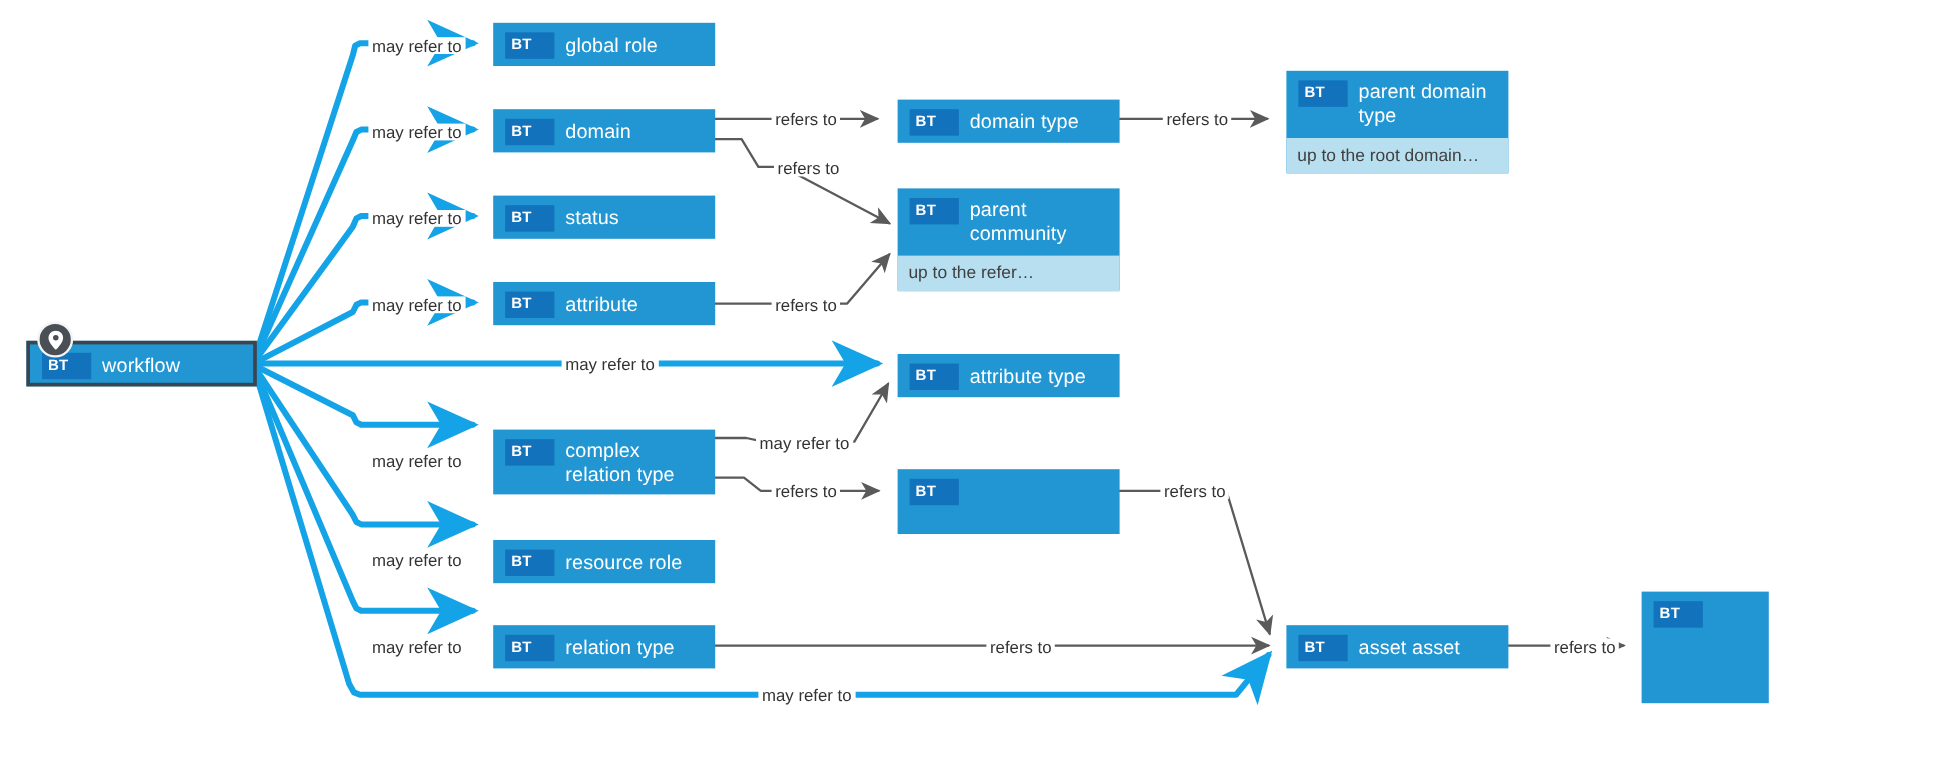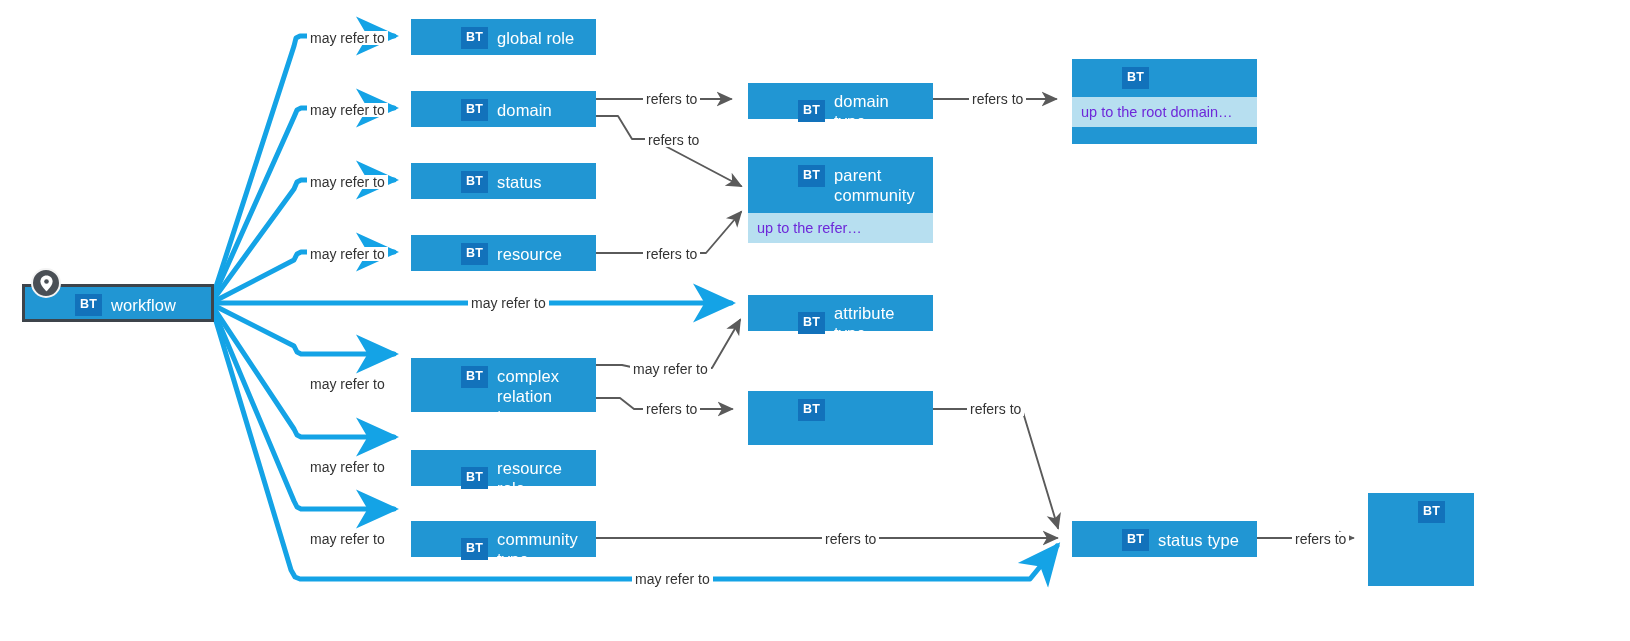--- a/index.html
+++ b/index.html
@@ -5,23 +5,23 @@
   html,body{margin:0;padding:0;background:#ffffff;}
   body{font-family:"Liberation Sans",sans-serif;}
   #canvas{position:relative;width:1474px;height:641px;background:#ffffff;overflow:hidden;}
   #edges{position:absolute;left:0;top:0;width:1630px;height:641px;}
 
   
   .node{position:absolute;box-sizing:border-box;background:#2196d3;}
   .node .hdr{display:flex;align-items:center;gap:9px;padding:8px 10px;box-sizing:border-box;}
   .node.two .hdr{align-items:flex-start;}
   .bt{flex:0 0 auto;background:#1272bb;color:#fff;font-size:12.5px;font-weight:bold;
-      line-height:1;padding:4px 5px 5px 5px;letter-spacing:.2px;margin-left:40px;}
+      line-height:1;padding:4px 19px 5px 5px;letter-spacing:.2px;}
   .ttl{color:#ffffff;font-size:16.5px;font-weight:normal;line-height:20px;letter-spacing:.1px;}
-  .sub{background:#b7dff0;color:#6d28d9;font-size:14.5px;line-height:18px;
+  .sub{background:#b7dff0;color:#404040;font-size:14.5px;line-height:18px;
        padding:6px 9px;white-space:nowrap;overflow:hidden;text-overflow:ellipsis;box-sizing:border-box;}
   .kebab{position:absolute;right:9px;top:10px;width:4px;}
   .kebab i{display:block;width:4px;height:4px;border-radius:50%;background:#ffffff;margin-bottom:3px;}
 
   
   #n-workflow{border:3px solid #3d444b;background:#2196d3;}
   #n-workflow .hdr{padding:7px 10px;}
   .pin{position:absolute;left:6px;top:-19px;width:30px;height:30px;border-radius:50%;
        background:#4a4f55;border:2px solid #f4f4f4;box-sizing:border-box;
        display:flex;align-items:center;justify-content:center;}
@@ -121,42 +121,42 @@
   <div class="node" style="left:411px;top:163px;width:185px;height:36px;">
     <div class="hdr">
       <span class="bt">BT</span>
       <span class="ttl">status</span>
     </div>
   </div>
 
   <div class="node" style="left:411px;top:235px;width:185px;height:36px;">
     <div class="hdr">
       <span class="bt">BT</span>
-      <span class="ttl">resource</span>
+      <span class="ttl">attribute</span>
     </div>
   </div>
 
   <div class="node two" style="left:411px;top:358px;width:185px;height:54px;">
     <div class="hdr">
       <span class="bt">BT</span>
       <span class="ttl">complex relation type</span>
     </div>
   </div>
 
   <div class="node" style="left:411px;top:450px;width:185px;height:36px;">
     <div class="hdr">
       <span class="bt">BT</span>
       <span class="ttl">resource role</span>
     </div>
   </div>
 
   <div class="node" style="left:411px;top:521px;width:185px;height:36px;">
     <div class="hdr">
       <span class="bt">BT</span>
-      <span class="ttl">community type</span>
+      <span class="ttl">relation type</span>
     </div>
   </div>
 
   <div class="node" style="left:748px;top:83px;width:185px;height:36px;">
     <div class="hdr">
       <span class="bt">BT</span>
       <span class="ttl">domain type</span>
     </div>
   </div>
 
@@ -177,28 +177,29 @@
 
   <div class="node two" style="left:748px;top:391px;width:185px;height:54px;">
     <div class="hdr">
       <span class="bt">BT</span>
     </div>
   </div>
 
   <div class="node two" style="left:1072px;top:59px;width:185px;height:85px;">
     <div class="hdr">
       <span class="bt">BT</span>
+      <span class="ttl">parent domain type</span>
     </div>
     <div class="sub">up to the root domain…</div>
   </div>
 
   <div class="node" style="left:1072px;top:521px;width:185px;height:36px;">
     <div class="hdr">
       <span class="bt">BT</span>
-      <span class="ttl">status type</span>
+      <span class="ttl">asset asset</span>
     </div>
   </div>
 
   <div class="node two" style="left:1368px;top:493px;width:185px;height:93px;">
     <div class="hdr">
       <span class="bt">BT</span>
     </div>
     <div class="kebab">
         <i></i>
         <i></i>

